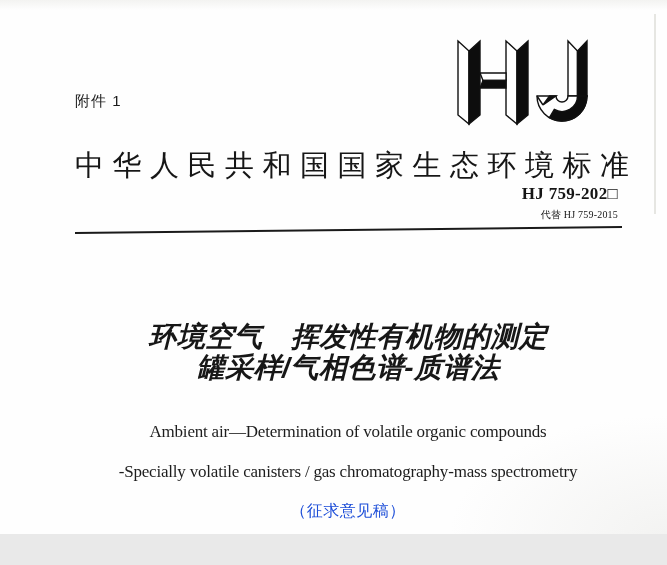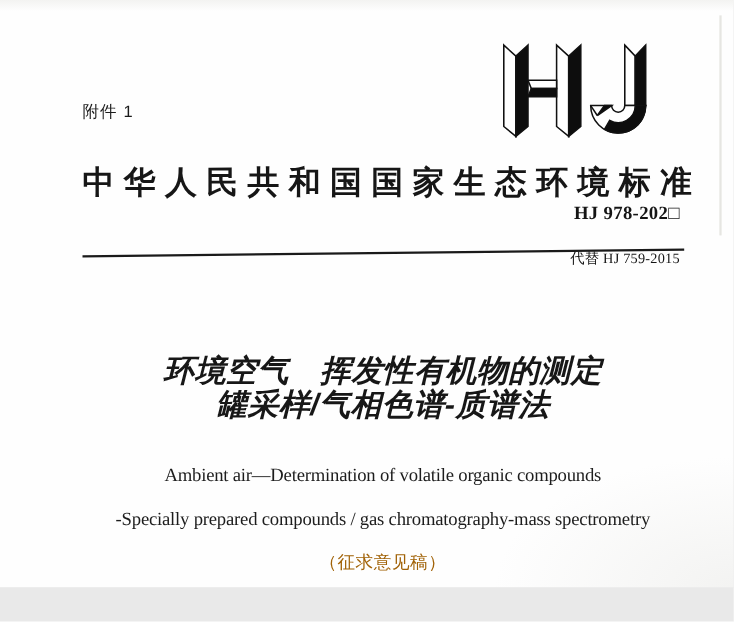--- a/index.html
+++ b/index.html
@@ -28,30 +28,30 @@
   .attachment {
     position: absolute; left: 75px; top: 92px;
     font-size: 15px; letter-spacing: 1px;
   }
   .logo {
     position: absolute; left: 457px; top: 38px; width: 133px; height: 90px;
   }
   .org-heading {
     position: absolute; left: 75px; top: 146px;
     font-family: "Liberation Serif", "DejaVu Serif", serif;
-    font-weight: 700; font-size: 29px; letter-spacing: 8.5px;
+    font-weight: 400; font-size: 29px; letter-spacing: 8.5px;
     white-space: nowrap; color: #161616;
   }
   .std-num-block {
     position: absolute; right: 49px; top: 184px; text-align: right;
     font-family: "Liberation Serif", "DejaVu Serif", serif;
     color: #151515;
   }
   .std-number { font-size: 17px; font-weight: 600; letter-spacing: .3px; }
-  .replaces   { font-size: 13px; margin-top: 22px; letter-spacing: .2px; }
+  .replaces   { font-size: 10px; margin-top: 4px; letter-spacing: .2px; }
   .header-rule {
     position: absolute; left: 75px; top: 229px; width: 547px; height: 2px;
     background: #1a1a1a; transform: rotate(-0.65deg); transform-origin: center;
   }
   .title-block {
     position: absolute; left: 28px; top: 0; width: 640px; height: 565px;
     text-align: center; pointer-events: none;
   }
   .title-block > div { position: absolute; left: 0; width: 100%; }
   .cn-title {
@@ -59,21 +59,21 @@
     color: #171717; white-space: nowrap; font-style: italic;
   }
   .cn-line1 { top: 318px; }
   .cn-line2 { top: 349px; }
   .en-title {
     font-family: "Liberation Serif", "DejaVu Serif", serif;
     font-size: 17px; letter-spacing: -0.2px; color: #1d1d1d; white-space: nowrap;
   }
   .en-line1 { top: 422px; }
   .en-line2 { top: 462px; }
-  .draft-note { top: 501px; font-size: 16px; letter-spacing: .5px; color: #a16207; text-align: center; }
+  .draft-note { top: 501px; font-size: 16px; letter-spacing: .5px; color: #1d4ed8; text-align: center; }
   .logo svg polygon, .logo svg path { vector-effect: non-scaling-stroke; }
 </style>
 </head>
 <body>
 
 <div class="page">
 
   <div class="scan-top-band"></div>
   <div class="scan-right-edge"></div>
   <div class="scan-corner-tint"></div>
@@ -102,27 +102,27 @@
 
         <path d="M99,58 L86,67 L92.5,58 Z" fill="#0d0d0d"></path>
         <path d="M80,58 L86,67" fill="none"></path>
       </g>
     </svg>
   </div>
 
   <div class="org-heading">中华人民共和国国家生态环境标准</div>
 
   <div class="std-num-block">
-    <div class="std-number">HJ 978-202□</div>
+    <div class="std-number">HJ 759-202□</div>
     <div class="replaces">代替 HJ 759-2015</div>
   </div>
 
   <div class="header-rule"></div>
 
   <div class="title-block">
     <div class="cn-title cn-line1">环境空气　挥发性有机物的测定</div>
     <div class="cn-title cn-line2">罐采样/气相色谱-质谱法</div>
     <div class="en-title en-line1">Ambient air—Determination of volatile organic compounds</div>
-    <div class="en-title en-line2">-Specially prepared compounds / gas chromatography-mass spectrometry</div>
+    <div class="en-title en-line2">-Specially volatile canisters / gas chromatography-mass spectrometry</div>
     <div class="draft-note">（征求意见稿）</div>
   </div>
 
 </div>
 
 </body></html>

